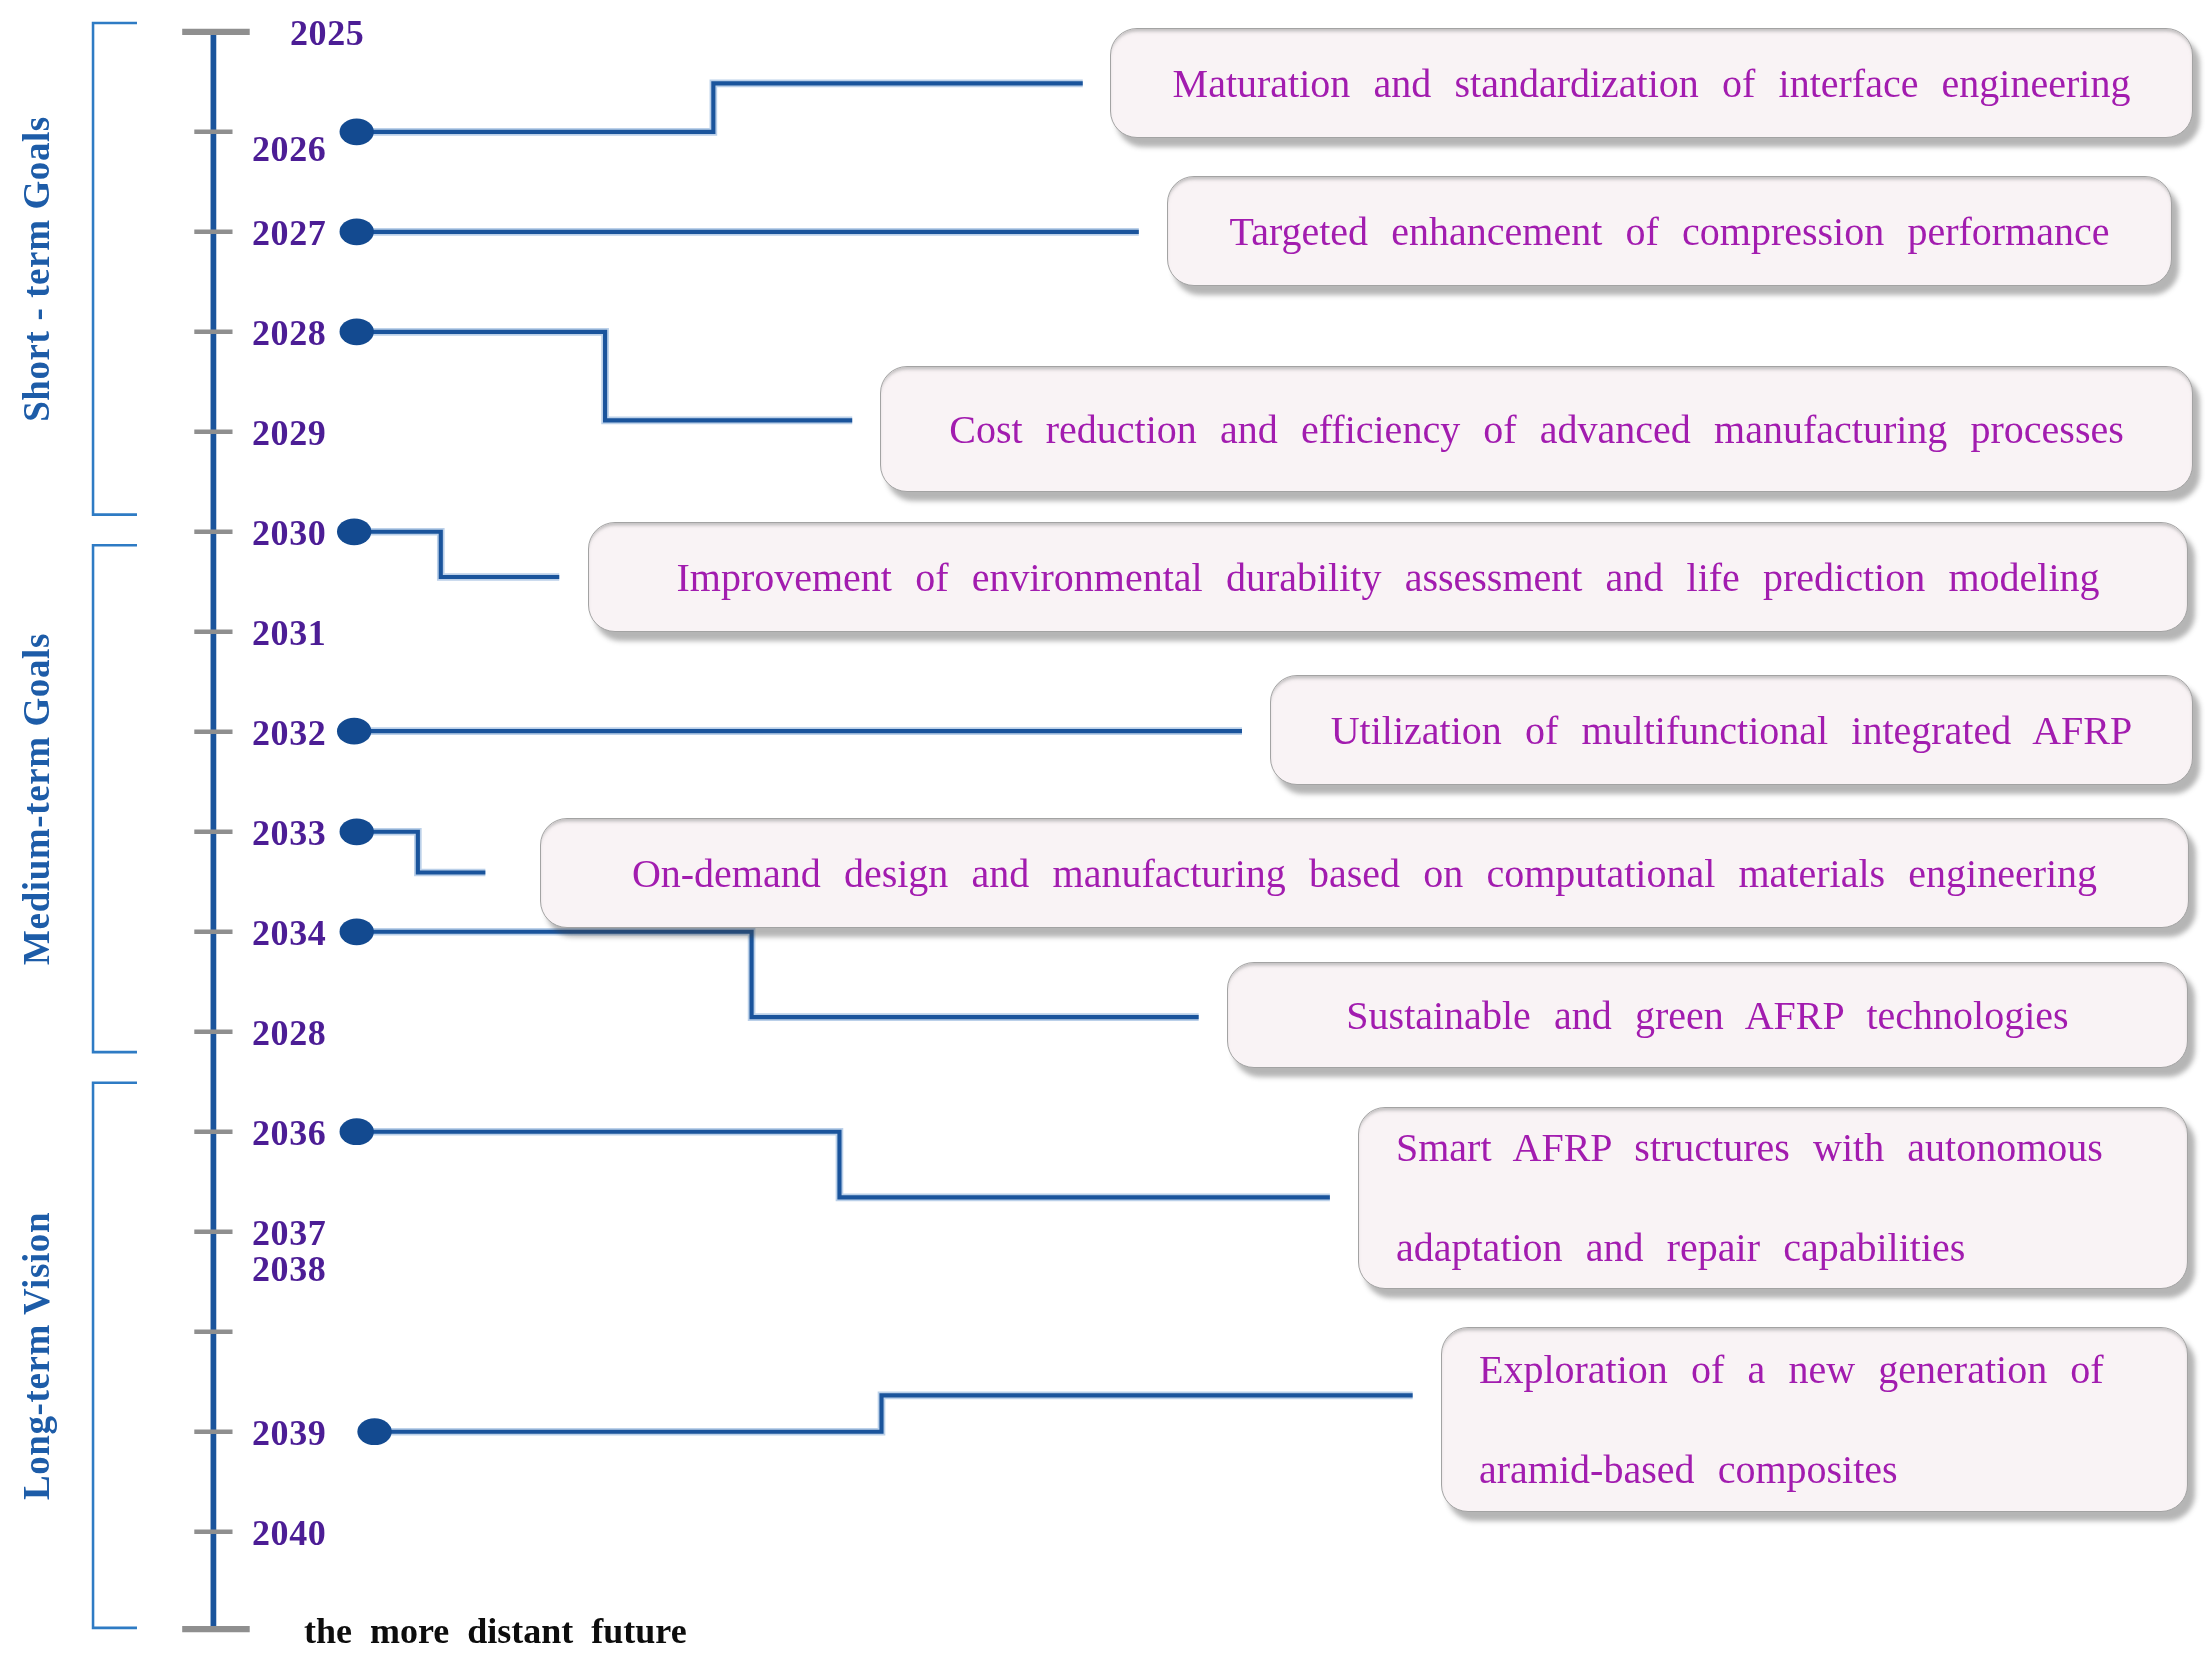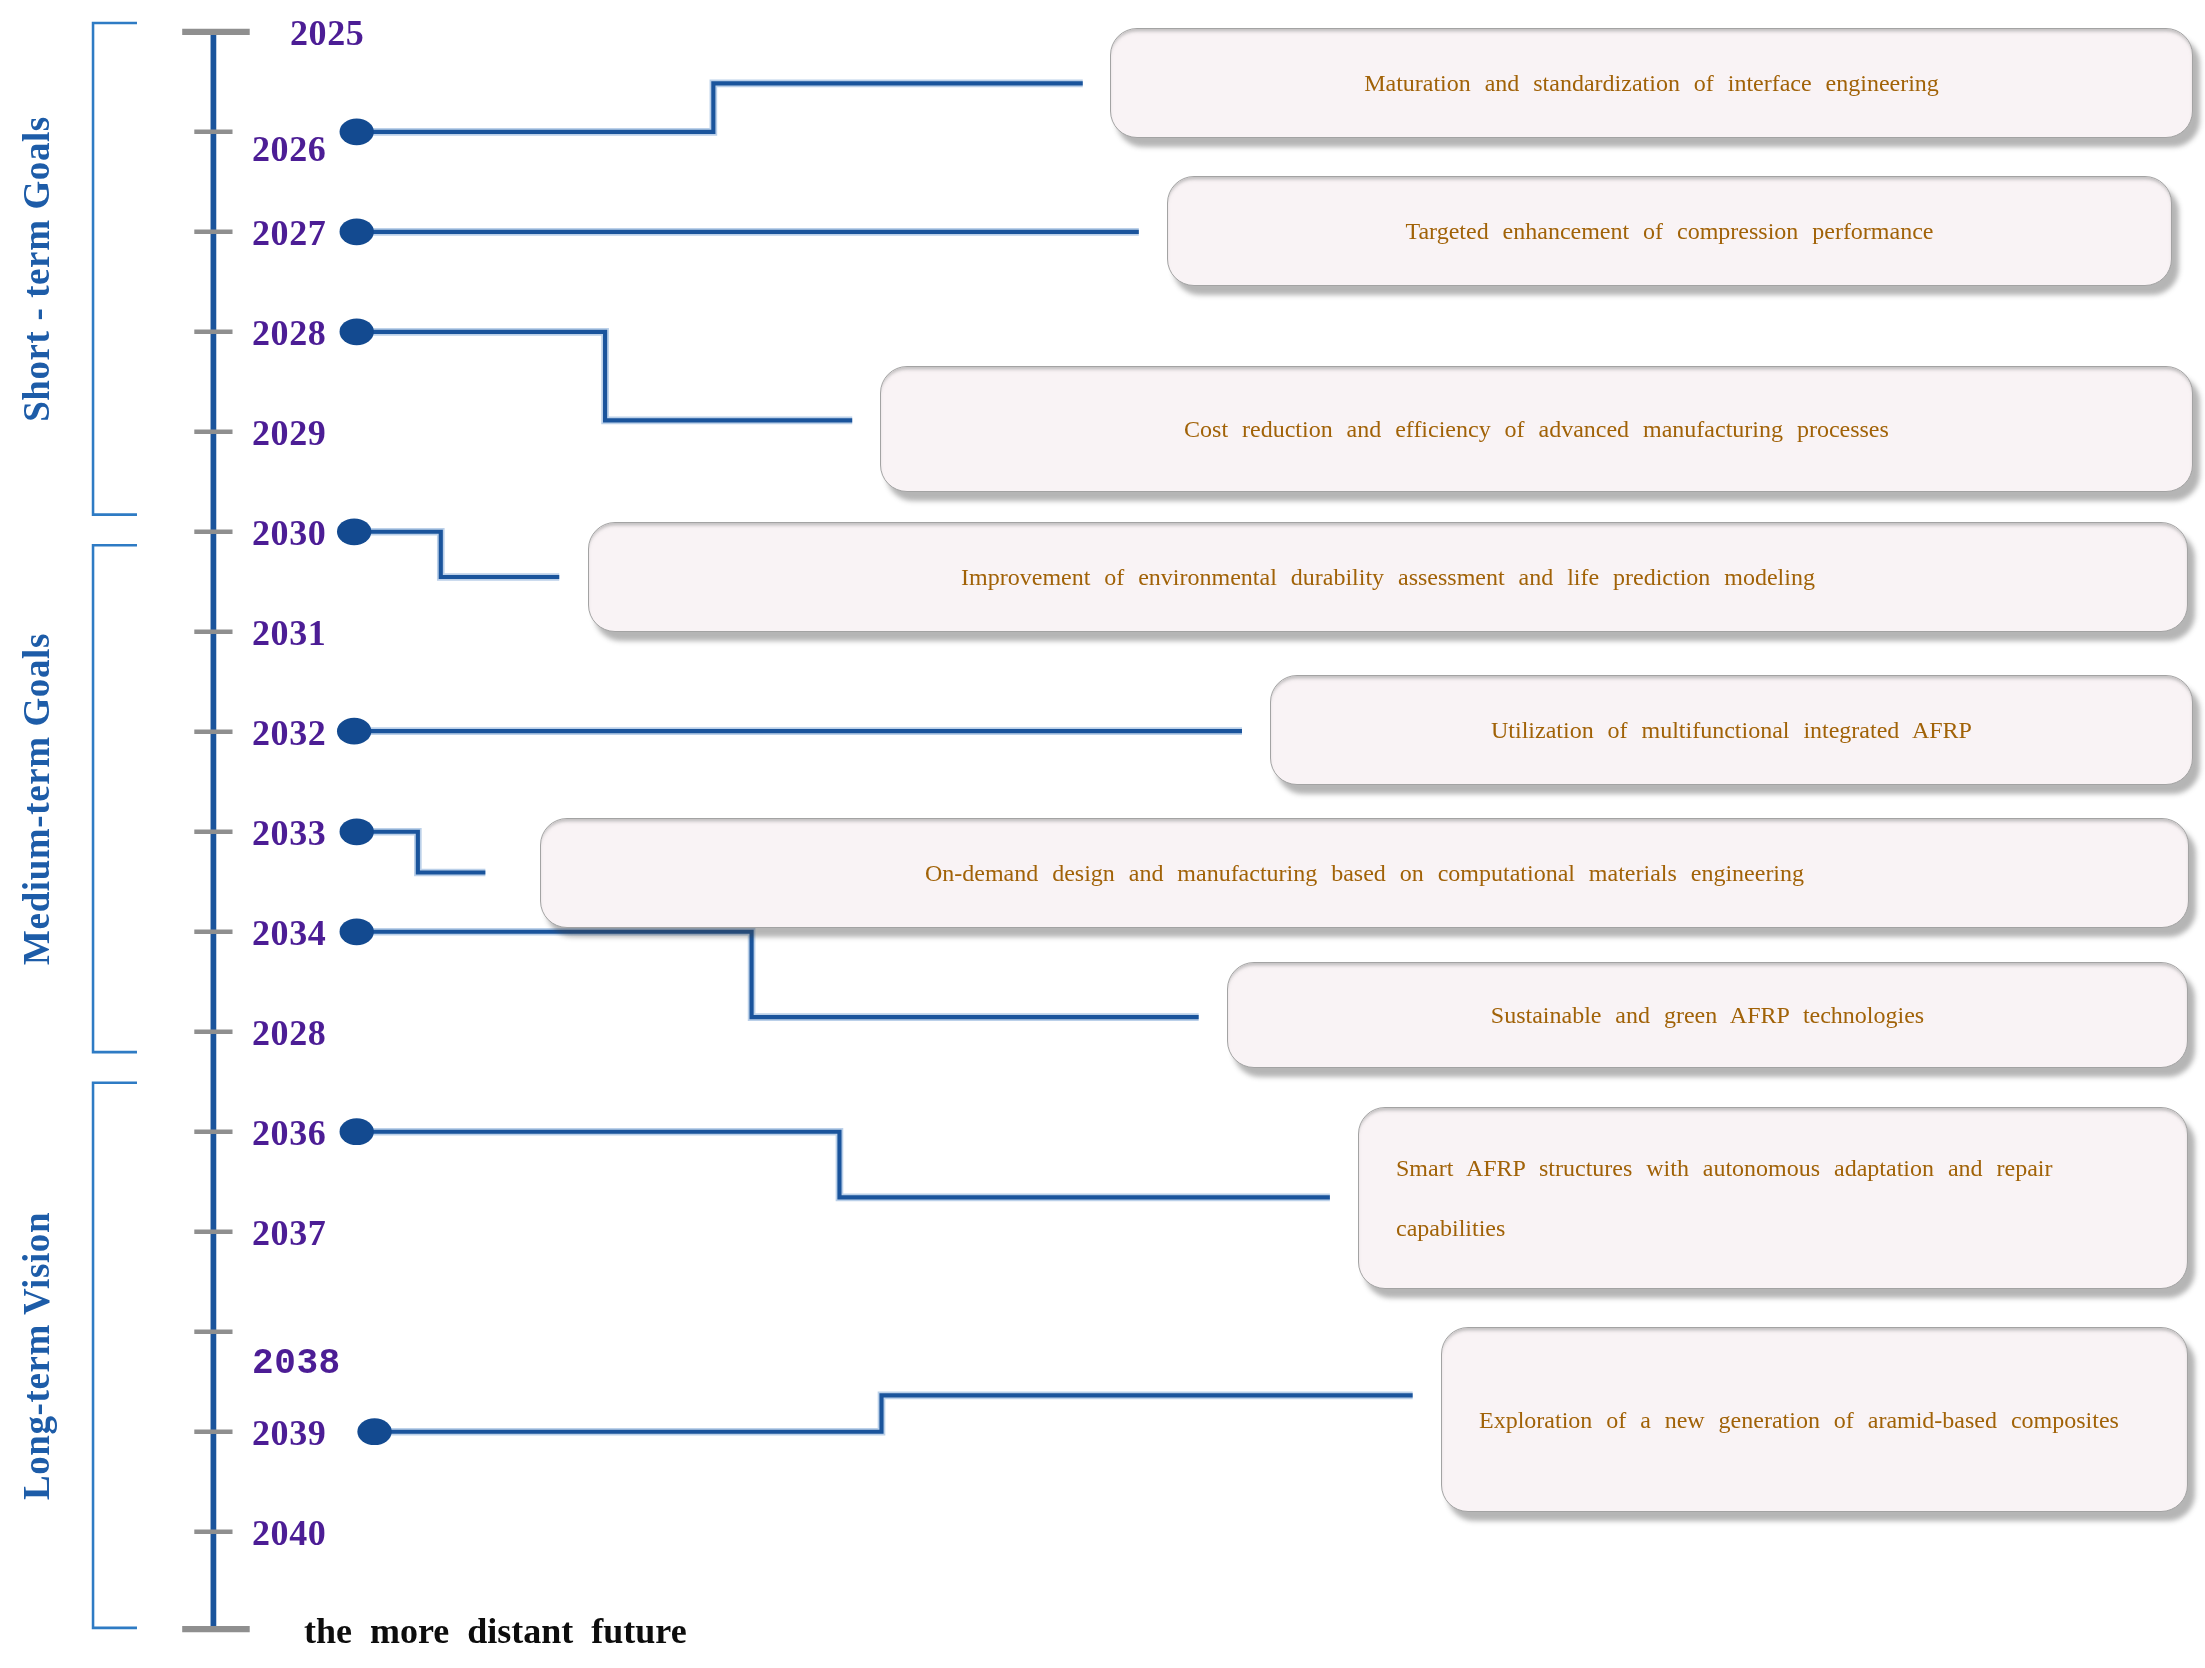--- a/index.html
+++ b/index.html
@@ -26,21 +26,21 @@
   }
   .milestone-box{
     position:absolute;
     box-sizing:border-box;
     background:#f9f3f5;
     border:1.9px solid #a3a3a3;
     border-radius:27px;
     box-shadow:6.4px 9px 5.7px rgba(60,60,60,0.38),
                inset 0 3.8px 3.2px -1.3px rgba(150,150,150,0.55);
     display:flex;align-items:center;justify-content:center;
-    font-size:24px;color:#a16207;
+    font-size:40px;color:#a21caf;
     word-spacing:0.33em;
     text-align:center;
     padding:0 19px;
   }
   .milestone-box.multiline{
     justify-content:flex-start;
     text-align:left;
     line-height:2.5;
     padding:0 25.5px 0 37px;
   }
@@ -135,21 +135,21 @@
   <div class="year-label" style="left:252px;top:308px;">2028</div>
   <div class="year-label" style="left:252px;top:408px;">2029</div>
   <div class="year-label" style="left:252px;top:508px;">2030</div>
   <div class="year-label" style="left:252px;top:608px;">2031</div>
   <div class="year-label" style="left:252px;top:708px;">2032</div>
   <div class="year-label" style="left:252px;top:808px;">2033</div>
   <div class="year-label" style="left:252px;top:908px;">2034</div>
   <div class="year-label" style="left:252px;top:1008px;">2028</div>
   <div class="year-label" style="left:252px;top:1108px;">2036</div>
   <div class="year-label" style="left:252px;top:1208px;">2037</div>
-  <div class="year-label" style="left:252px;top:1339px;font-family:Liberation Mono, monospace;">2038</div>
+  <div class="year-label" style="left:252px;top:1244px;">2038</div>
   <div class="year-label" style="left:252px;top:1408px;">2039</div>
   <div class="year-label" style="left:252px;top:1508px;">2040</div>
 
   <div class="milestone-box" style="left:1110px;top:28px;width:1083px;height:110px;">
     <span>Maturation and standardization of interface engineering</span>
   </div>
   <div class="milestone-box" style="left:1167px;top:176px;width:1005px;height:110px;">
     <span>Targeted enhancement of compression performance</span>
   </div>
   <div class="milestone-box" style="left:880px;top:366px;width:1313px;height:126px;">

